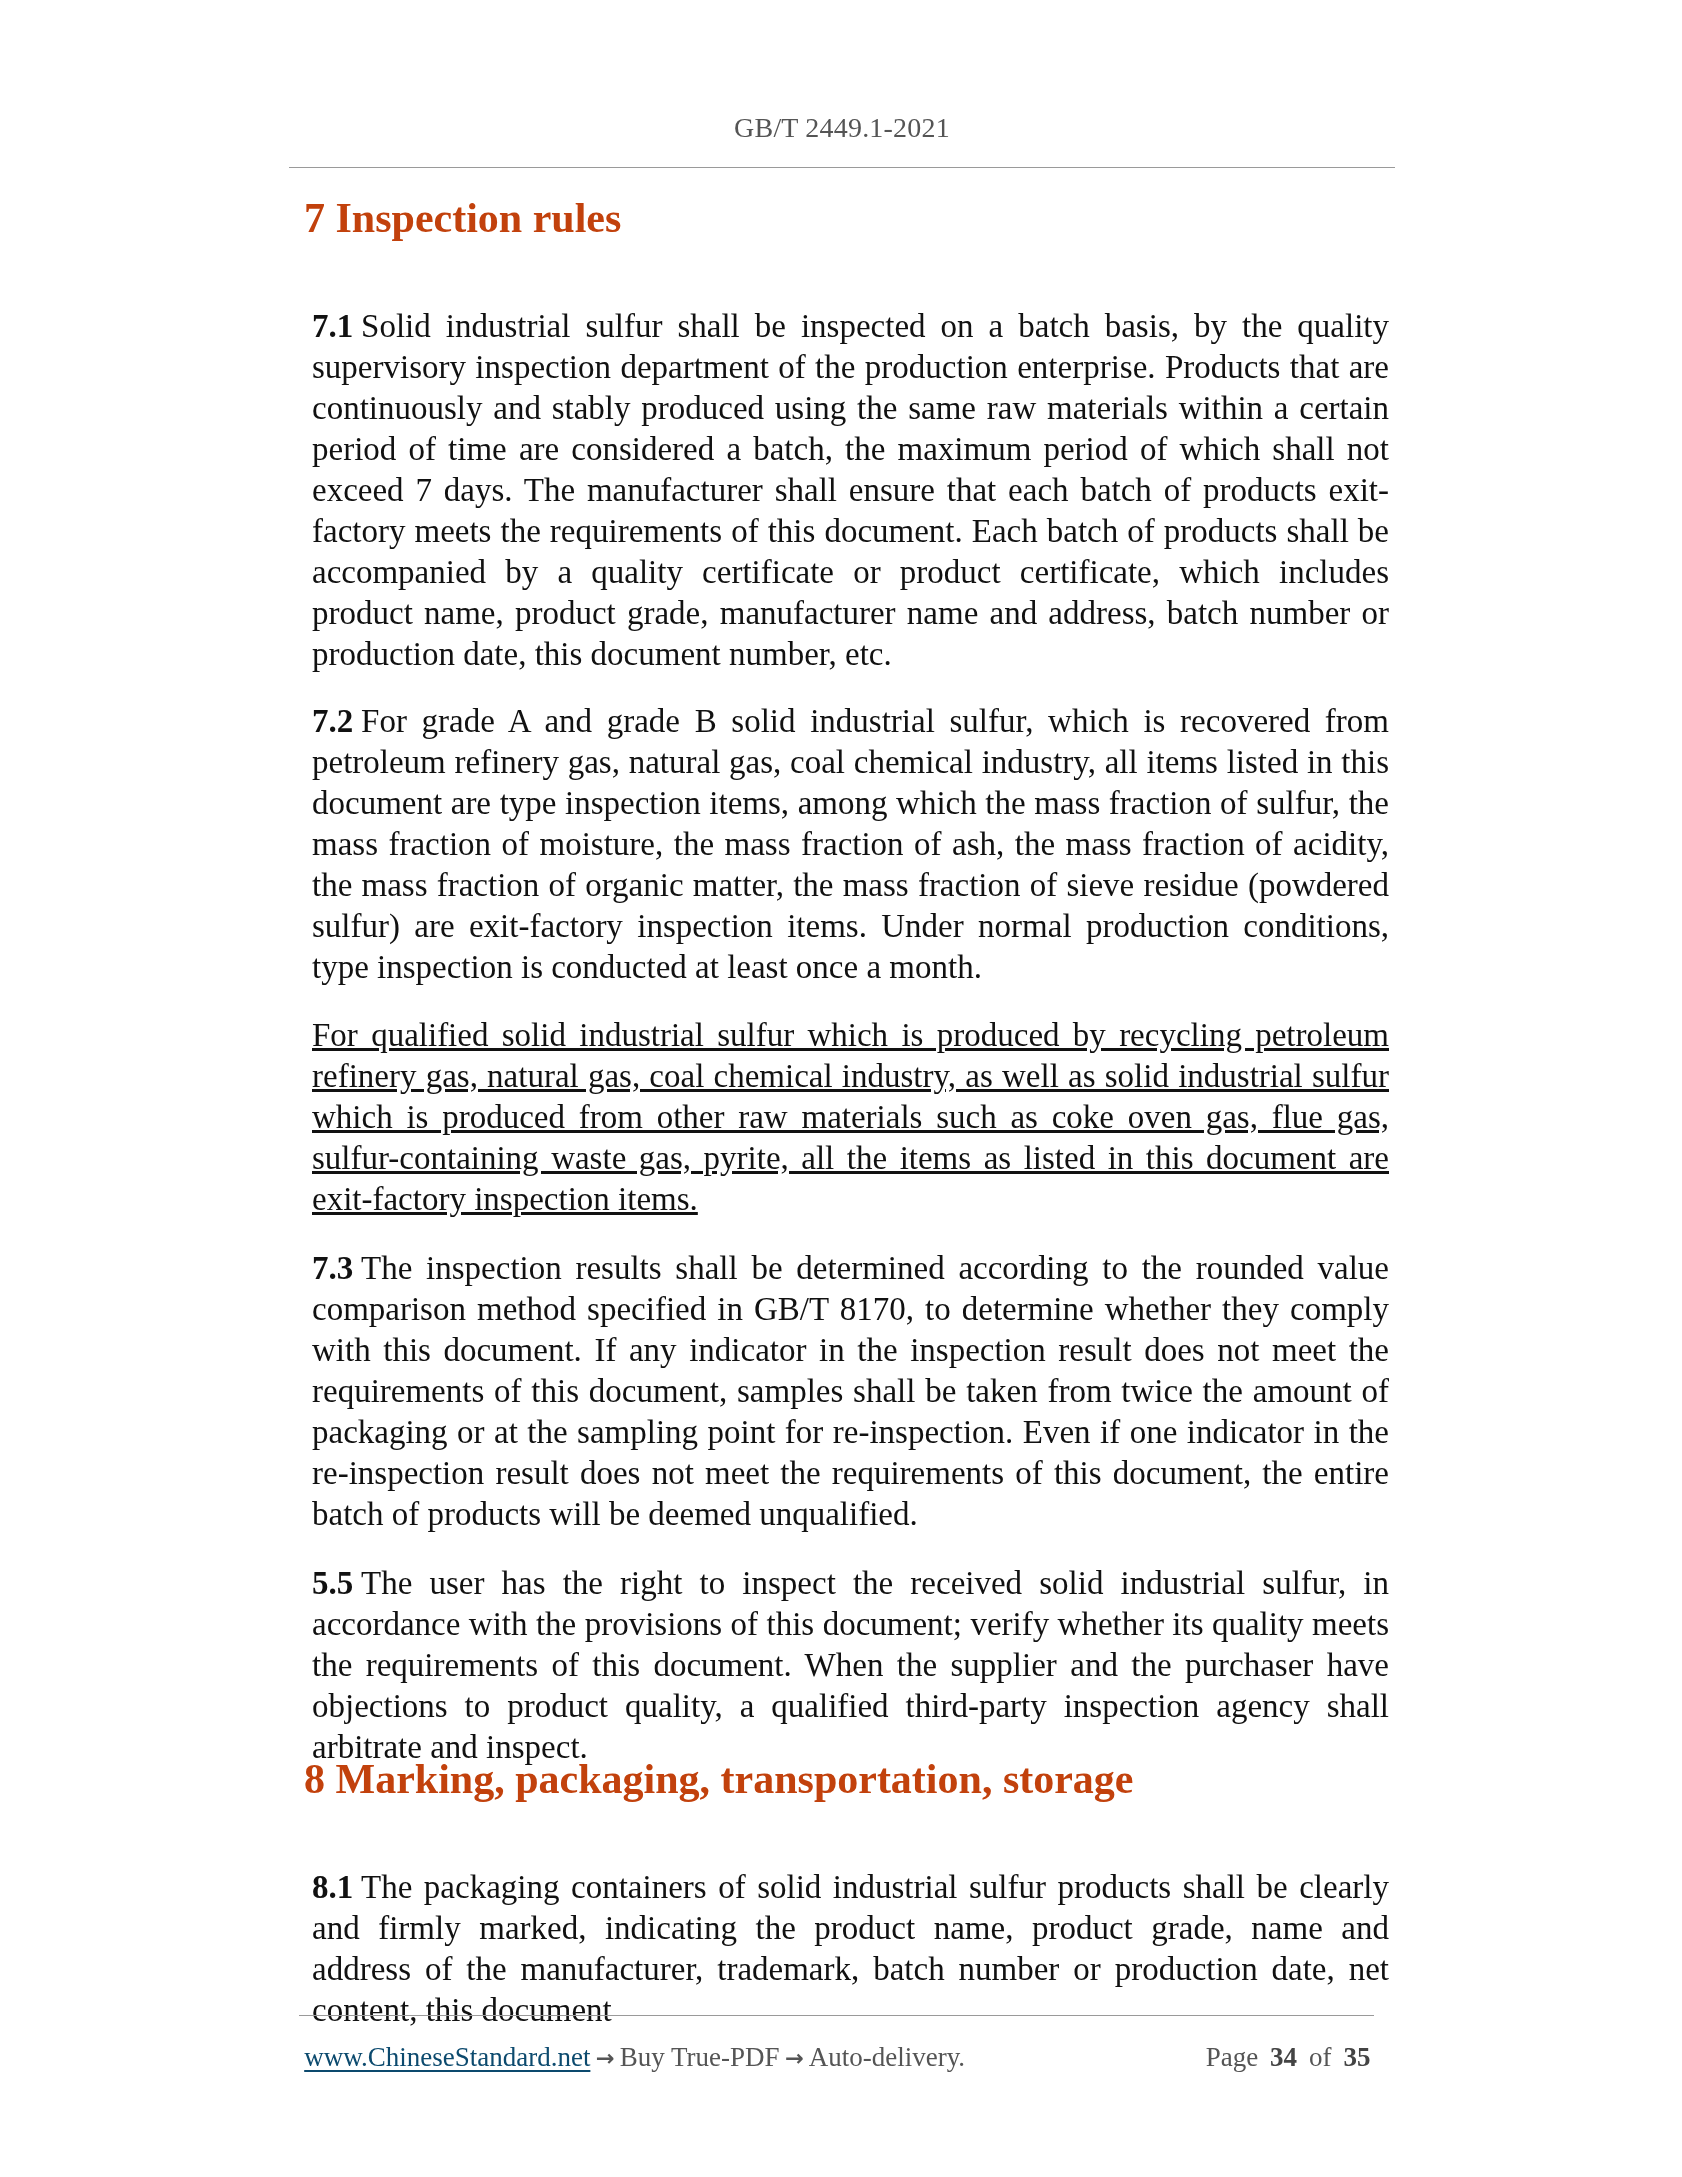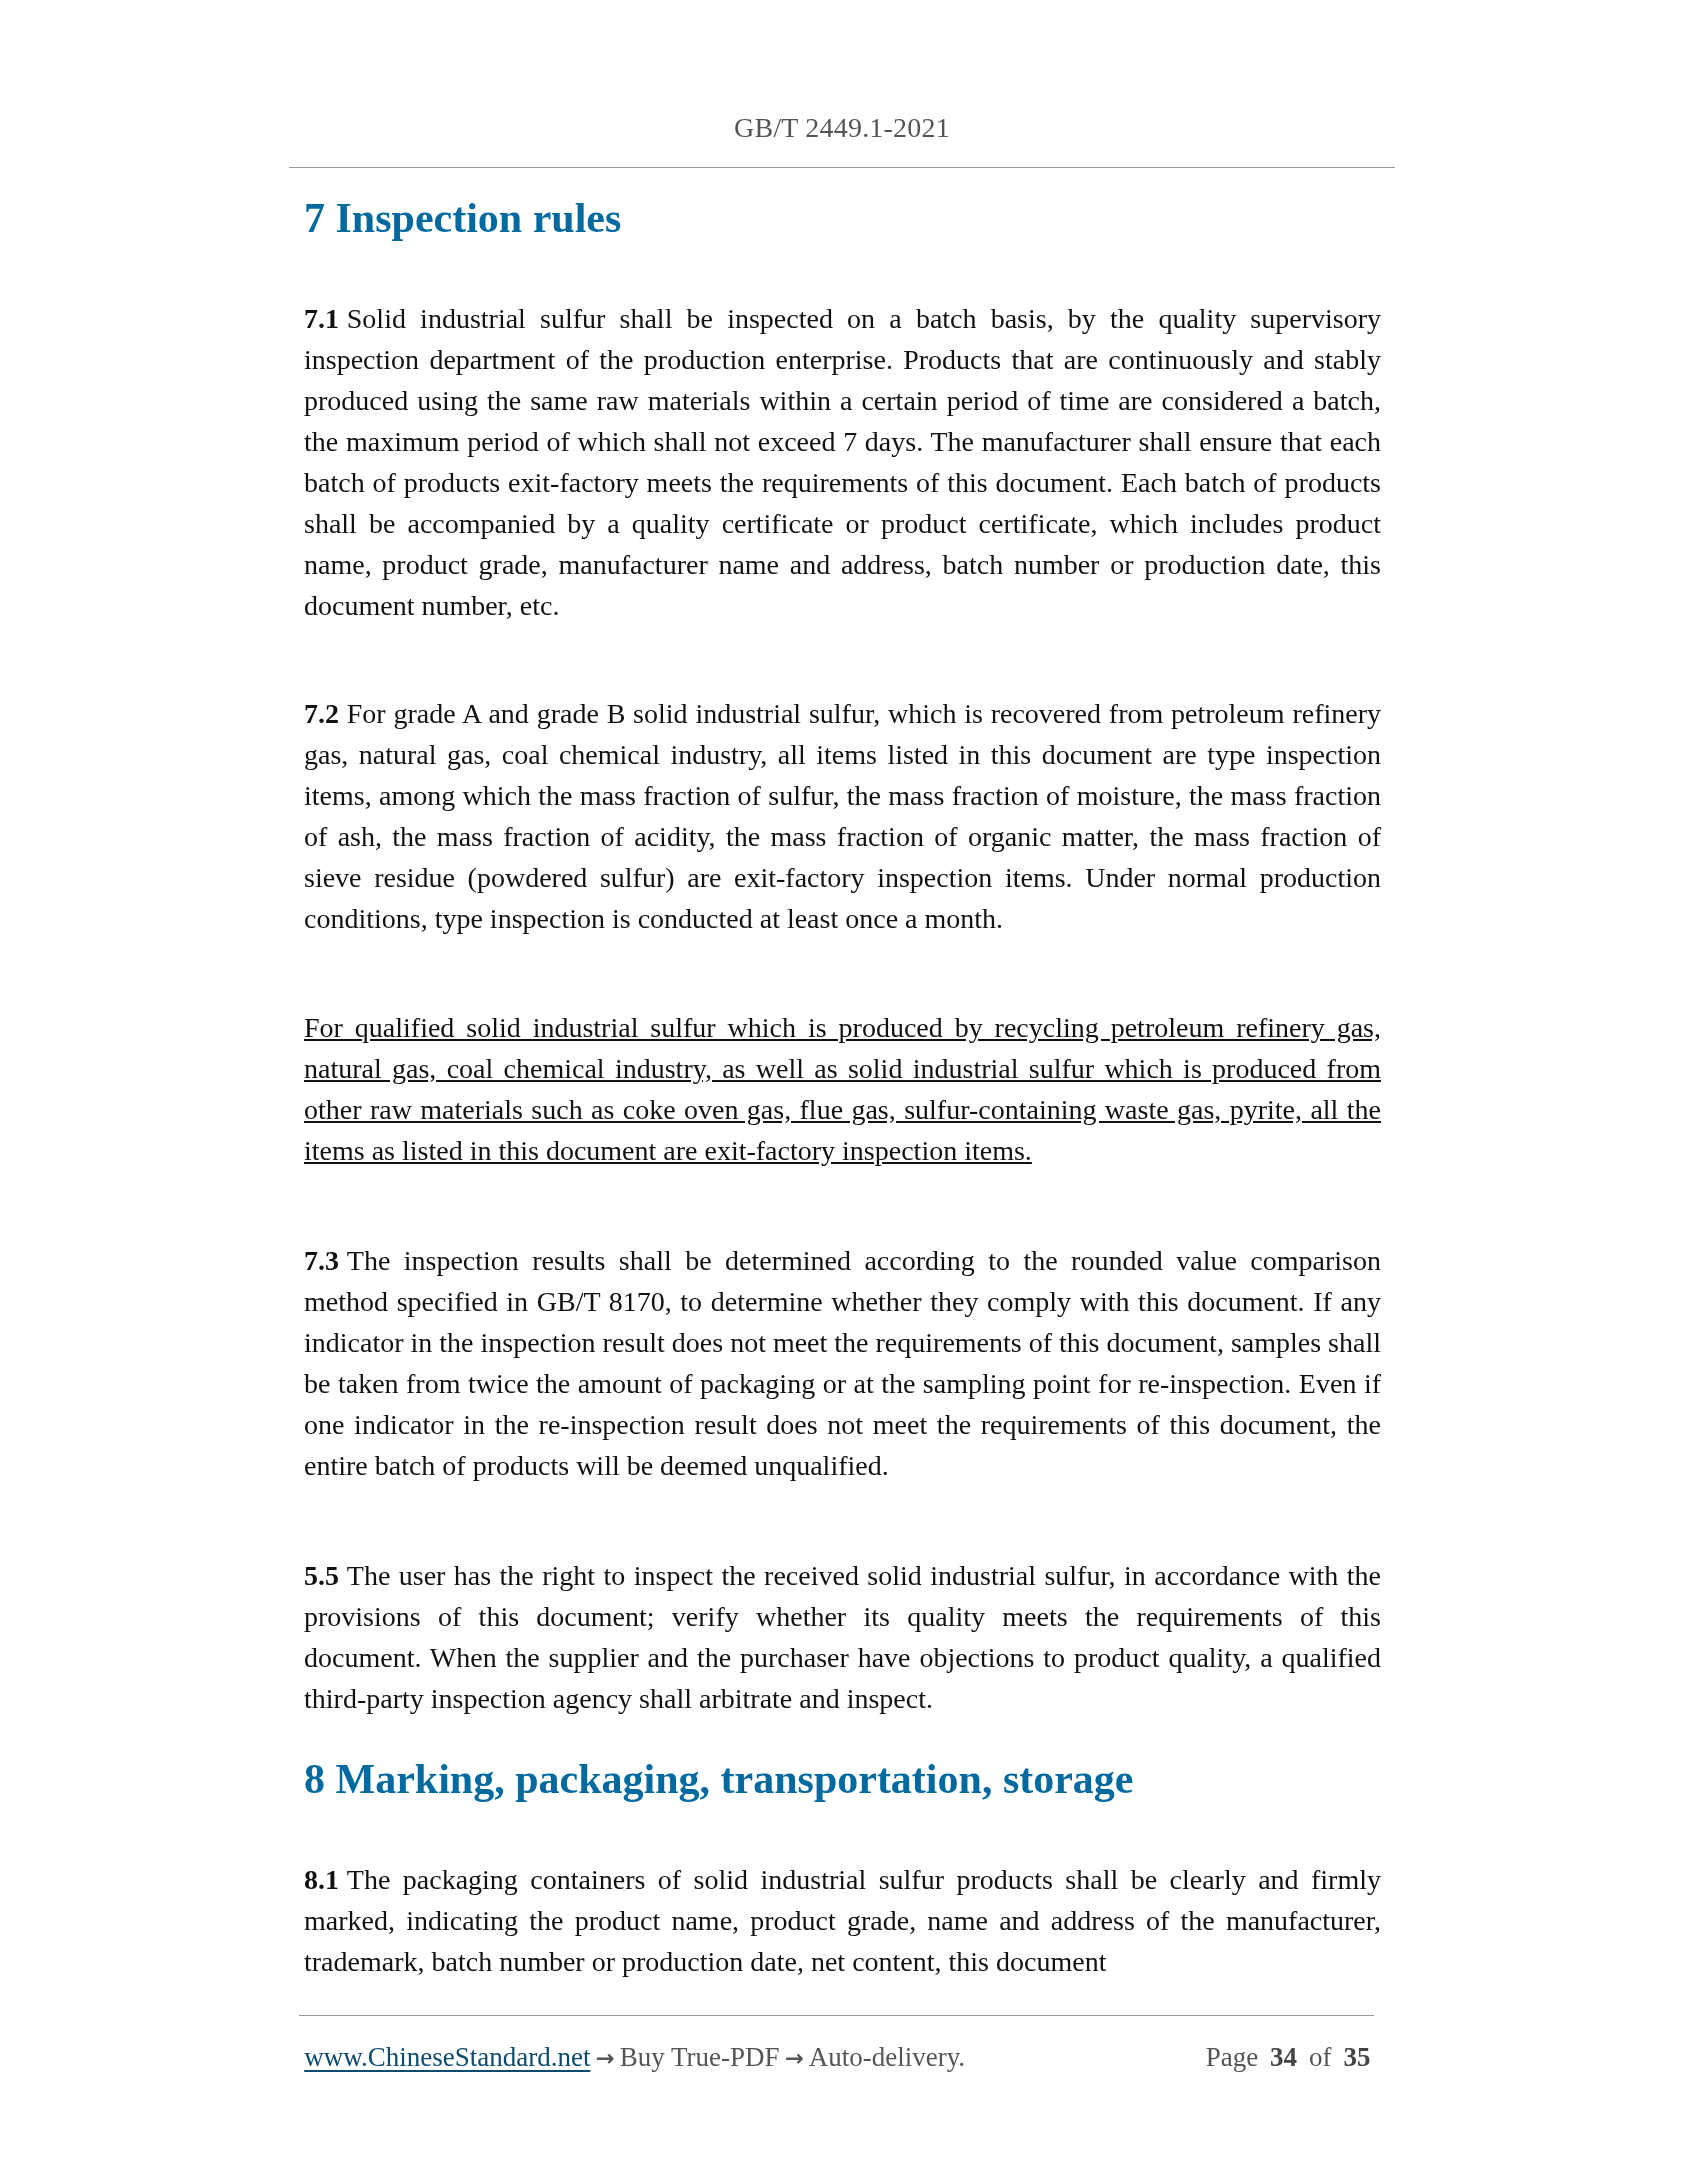--- a/index.html
+++ b/index.html
@@ -33,29 +33,29 @@
       font-size: 28px;
       color: #555555;
       letter-spacing: 0.2px;
     }
     .section-heading {
       position: absolute;
       left: 304px;
       margin: 0;
       font-size: 42px;
       font-weight: bold;
-      color: #0369a1;
+      color: #c2410c;
       white-space: nowrap;
     }
     .para {
       position: absolute;
       left: 304px;
       width: 1077px;
-      margin: 0;
-      font-size: 28px;
+      margin: 8px;
+      font-size: 33px;
       line-height: 41px;
       text-align: justify;
       color: #111111;
     }
     .para .num {
       font-weight: bold;
       margin-right: 7.8px;
     }
     .page-footer {
       position: absolute;

